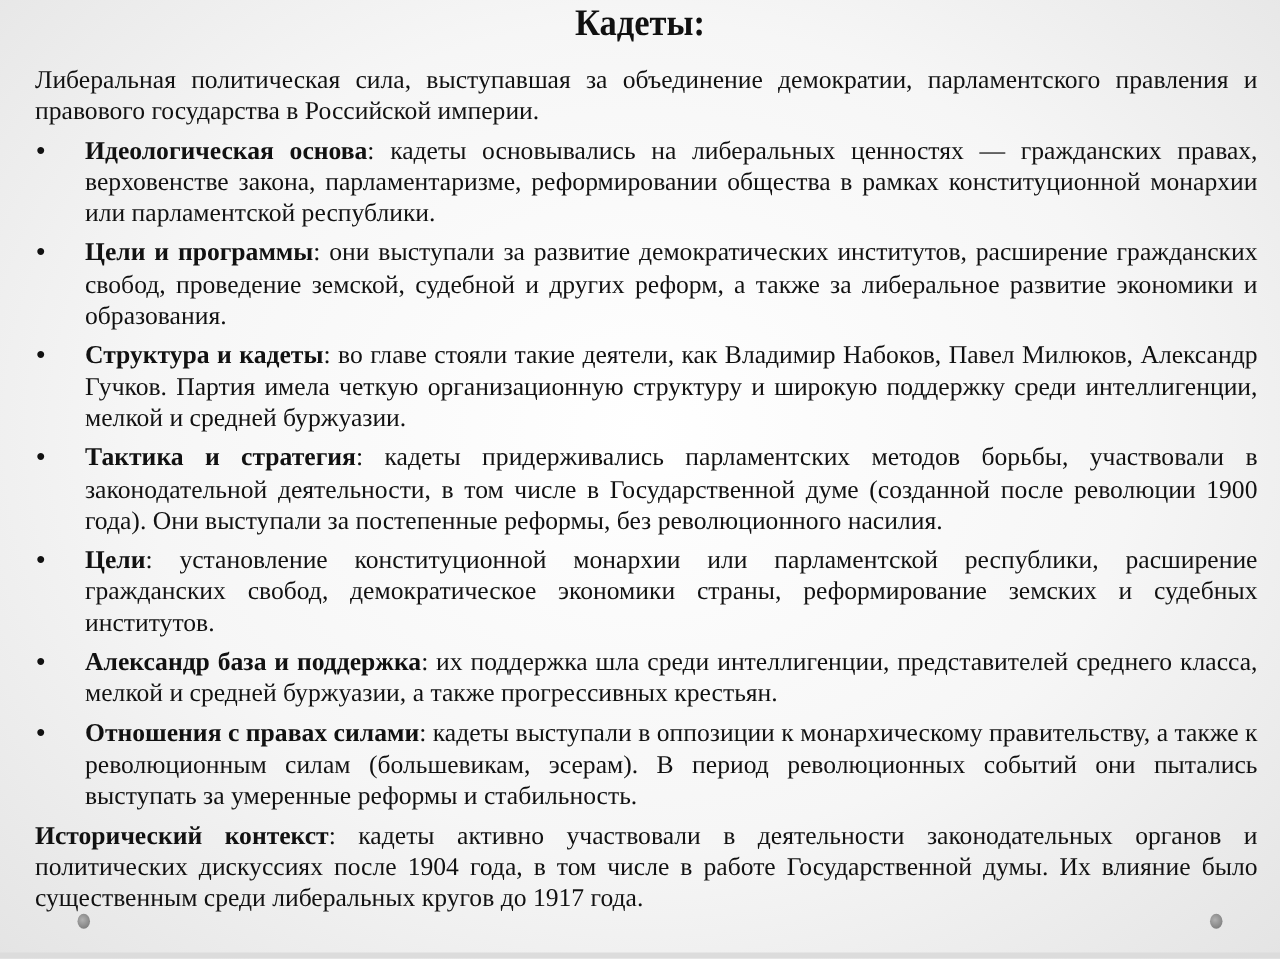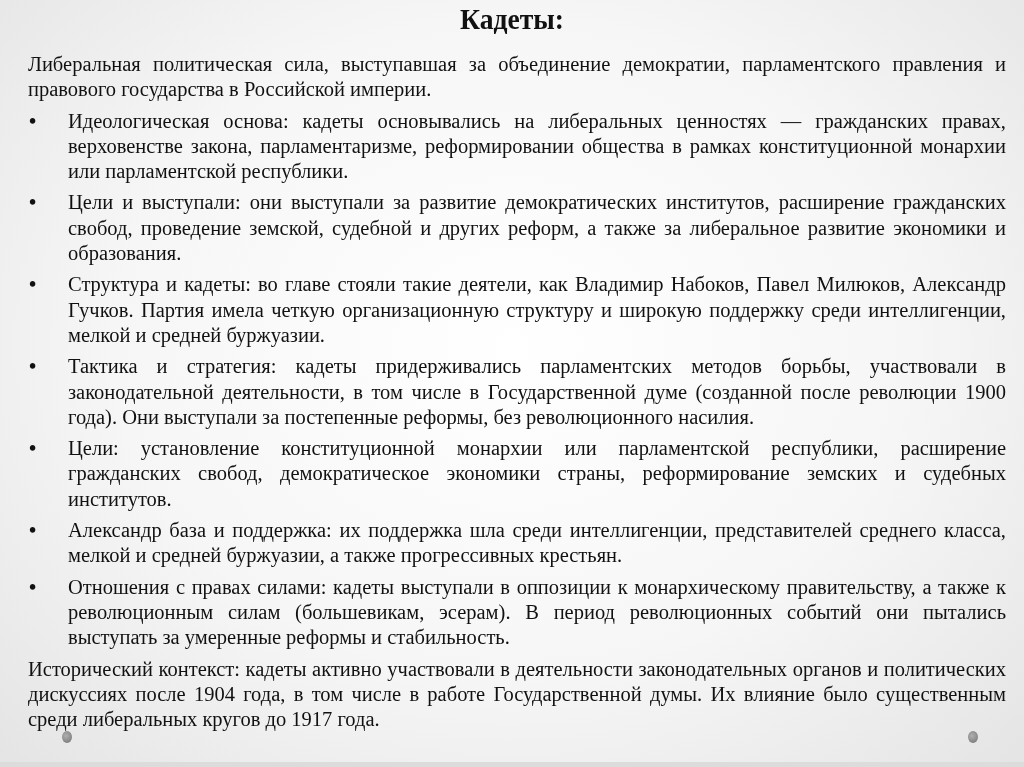--- a/index.html
+++ b/index.html
@@ -17,21 +17,21 @@
     letter-spacing: 0px; transform: scaleX(0.92);
   }
   .content {
     position: absolute; left: 28px; top: 52px; width: 978px;
     font-size: 20.5px; line-height: 25.3px; text-align: justify;
   }
   .content p { margin: 0 0 6px 0; }
   .bullets { list-style: none; margin: 0; padding: 0; }
   .bullets li { position: relative; padding-left: 40px; margin: 0 0 6px 0; text-align: justify; }
   .bullets li .dot { position: absolute; left: 1px; top: 0; font-weight: bold; }
-  b { font-weight: normal; }
+  b { font-weight: bold; }
   .corner-dot {
     position: absolute; width: 10px; height: 12px; border-radius: 50%;
     background: radial-gradient(circle at 40% 40%, #b0b0b0, #707070);
   }
   .footer-line { position: absolute; left: 0; top: 762px; width: 1024px; height: 5px; background: #dcdcdc; }
 </style>
 </head>
 <body>
 
 <div class="slide">
@@ -40,21 +40,21 @@
   <div class="content">
     <p>Либеральная политическая сила, выступавшая за объединение демократии, парламентского правления и правового государства в Российской империи.</p>
 
     <ul class="bullets">
       <li>
         <span class="dot">•</span>
         <b>Идеологическая основа</b><span>: кадеты основывались на либеральных ценностях — гражданских правах, верховенстве закона, парламентаризме, реформировании общества в рамках конституционной монархии или парламентской республики.</span>
       </li>
       <li>
         <span class="dot">•</span>
-        <b>Цели и выступали</b><span>: они выступали за развитие демократических институтов, расширение гражданских свобод, проведение земской, судебной и других реформ, а также за либеральное развитие экономики и образования.</span>
+        <b>Цели и программы</b><span>: они выступали за развитие демократических институтов, расширение гражданских свобод, проведение земской, судебной и других реформ, а также за либеральное развитие экономики и образования.</span>
       </li>
       <li>
         <span class="dot">•</span>
         <b>Структура и кадеты</b><span>: во главе стояли такие деятели, как Владимир Набоков, Павел Милюков, Александр Гучков. Партия имела четкую организационную структуру и широкую поддержку среди интеллигенции, мелкой и средней буржуазии.</span>
       </li>
       <li>
         <span class="dot">•</span>
         <b>Тактика и стратегия</b><span>: кадеты придерживались парламентских методов борьбы, участвовали в законодательной деятельности, в том числе в Государственной думе (созданной после революции 1900 года). Они выступали за постепенные реформы, без революционного насилия.</span>
       </li>
       <li>

